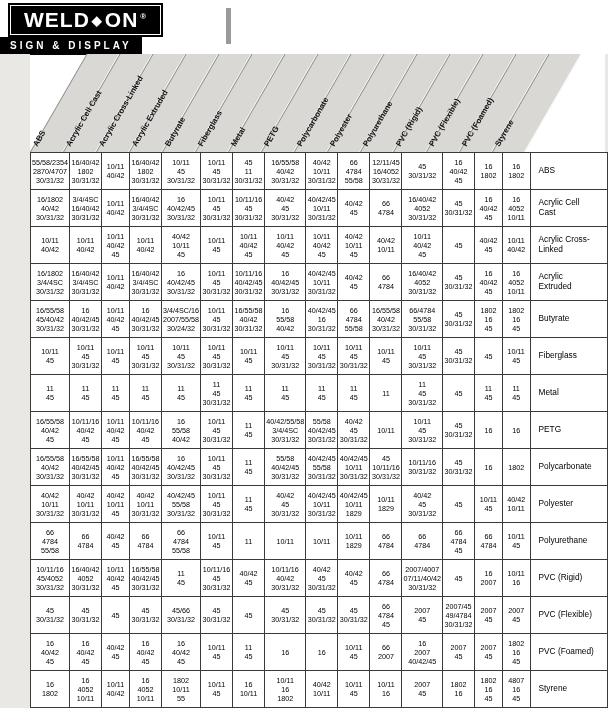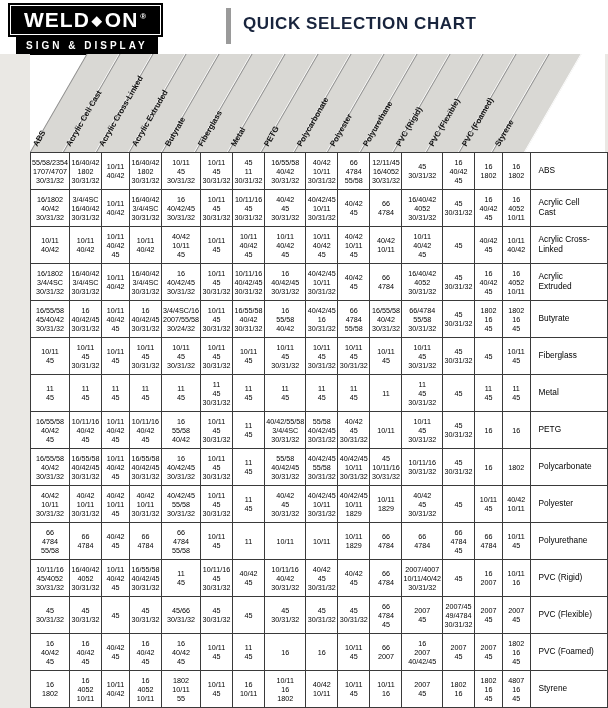--- a/index.html
+++ b/index.html
@@ -9,21 +9,21 @@
 
   .margin-left  { position:absolute; left:0; top:54px; width:30px;  height:654px; background:#eae8e4; }
   .margin-right { position:absolute; right:0; top:54px; width:3px;  height:654px; background:#eae8e4; }
 
   .topbar { position:absolute; left:0; top:0; width:608px; height:70px; background:#ffffff; }
   .logo-main { position:absolute; left:8px; top:3px; background:#000; color:#fff;
                font-weight:bold; font-size:21px; line-height:1; padding:6px 16px 7px;
                box-shadow: inset 0 0 0 2px #000, inset 0 0 0 3px #fff; letter-spacing:1px; }
   .logo-main .diamond { font-size:13px; vertical-align:2px; padding:0 2px; }
   .logo-main sup { font-size:8px; vertical-align:super; margin-left:2px; }
-  .logo-sub  { position:absolute; left:16px; top:37px; background:#000; color:#fff;
+  .logo-sub  { position:absolute; left:0; top:37px; background:#000; color:#fff;
                font-weight:bold; font-size:10px; letter-spacing:3px; padding:3px 10px 4px; }
   .divider { position:absolute; left:226px; top:8px; width:5px; height:36px; background:#9a9a9a; }
   .title   { position:absolute; left:243px; top:14px; font-size:17px; font-weight:bold;
              color:#18243d; letter-spacing:0.6px; }
 
   .diag { position:absolute; left:30px; top:54px; width:495px; height:98px; }
   .band { position:absolute; bottom:0; width:33px; height:98px; background:#d9d8d4;
           border-left:1px solid #8c8c8c; border-right:1px solid #ffffff;
           transform:skewX(-30deg); transform-origin:0 100%; }
   .col-label { position:absolute; bottom:4px; transform:rotate(-60deg); transform-origin:0% 100%;
@@ -37,21 +37,20 @@
                       white-space:normal; font-weight:normal; }
 </style>
 </head>
 <body>
 
 <div id="app">
   <div class="topbar">
     <div class="logo-main"><span>WELD</span><span class="diamond">◆</span><span>ON</span><sup>®</sup></div>
     <div class="logo-sub">SIGN &amp; DISPLAY</div>
     <div class="divider"></div>
-    <h1 class="title">QUICK SELECTION CHART</h1>
   </div>
 
   <div class="margin-left"></div>
   <div class="margin-right"></div>
 
   <div class="diag" id="diag">
       <div class="band" style="left: 0px;"></div>
       <div class="col-label" style="left: 9px;">ABS</div>
       <div class="band" style="left: 33px;"></div>
       <div class="col-label" style="left: 42px;">Acrylic Cell Cast</div>
@@ -98,21 +97,21 @@
         <col style="width: 33px;">
         <col style="width: 33px;">
         <col style="width: 33px;">
         <col style="width: 33px;">
         <col style="width: 33px;">
         <col style="width: 80px;">
       </colgroup>
     <tbody id="tbody">
         <tr>
           <td>55/58/2354
-1707/4707
+2870/4707
 30/31/32</td>
           <td>16/40/42
 1802
 30/31/32</td>
           <td>10/11
 40/42</td>
           <td>16/40/42
 1802
 30/31/32</td>
           <td>10/11
@@ -574,21 +573,21 @@
 40/42
 30/31/32</td>
           <td>40/42
 45
 30/31/32</td>
           <td>40/42
 45</td>
           <td>66
 4784</td>
           <td>2007/4007
-10/11/40/42
+07/11/40/42
 30/31/32</td>
           <td>45</td>
           <td>16
 2007</td>
           <td>10/11
 16</td>
           <td class="rowlabel">PVC (Rigid)</td>
         </tr>
         <tr>
           <td>45

